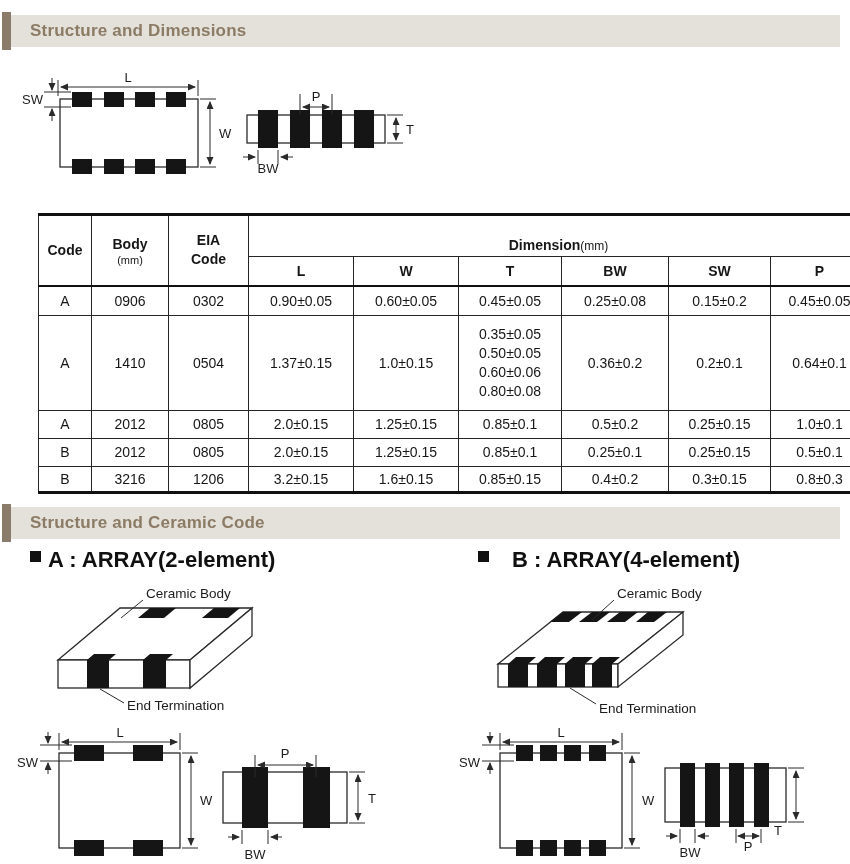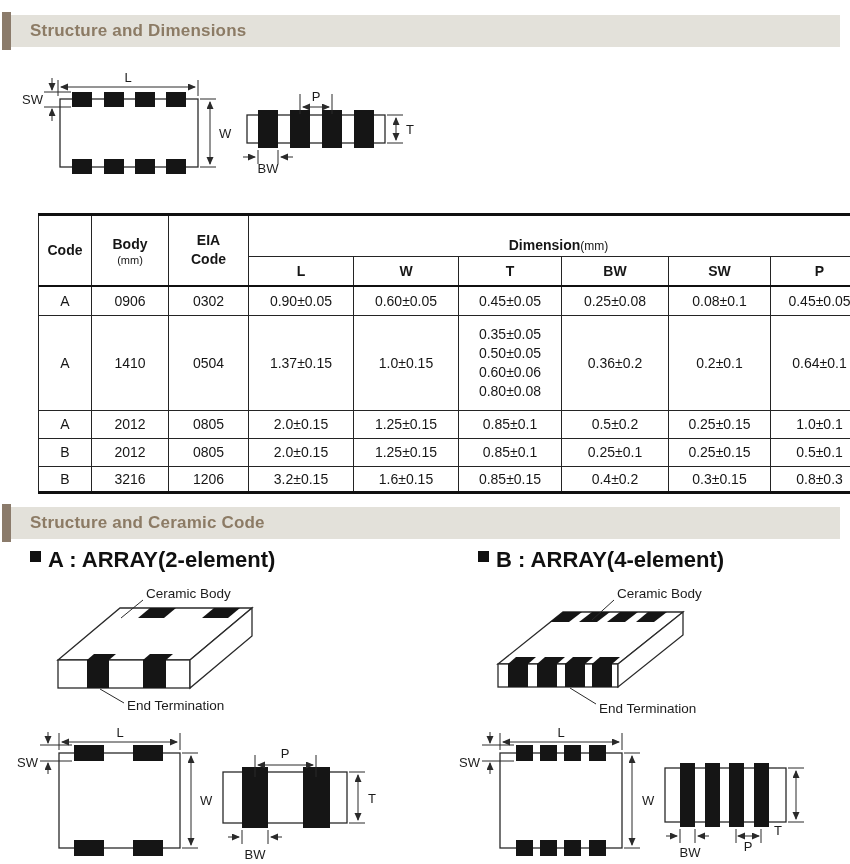--- a/index.html
+++ b/index.html
@@ -140,21 +140,21 @@
     </thead>
     <tbody>
       <tr style="height:30px">
         <td>A</td>
         <td>0906</td>
         <td>0302</td>
         <td>0.90±0.05</td>
         <td>0.60±0.05</td>
         <td>0.45±0.05</td>
         <td>0.25±0.08</td>
-        <td>0.08±0.1</td>
+        <td>0.15±0.2</td>
         <td>0.45±0.05</td>
       </tr>
       <tr style="height:95px">
         <td>A</td>
         <td>1410</td>
         <td>0504</td>
         <td>1.37±0.15</td>
         <td>1.0±0.15</td>
         <td>0.35±0.05
 0.50±0.05
@@ -203,21 +203,21 @@
   <div class="sec-head" style="top:504px;">
     <div class="sec-accent"></div>
     <div class="sec-bar"></div>
     <div class="sec-title">Structure and Ceramic Code</div>
   </div>
 
   <div class="subsec" style="left:30px;top:547px;">
     <div class="bullet"></div>
     <span>A : ARRAY(2-element)</span>
   </div>
-  <div class="subsec" style="left:478px;top:547px;">
+  <div class="subsec" style="left:478px;top:547px;gap:16px;">
     <div class="bullet"></div>
     <span>B : ARRAY(4-element)</span>
   </div>
 
   <svg class="dgm" style="left:30px;top:582px;" width="400" height="140" viewBox="0 0 400 140">
     <polygon class="ln" points="28,78 90,26 222,26 160,78"></polygon>
     <rect class="ln" x="28" y="78" width="132" height="28"></rect>
     <polygon class="ln" points="160,78 222,26 222,54 160,106"></polygon>
     <polygon class="pad" points="120,26 146,26 134,36 108,36"></polygon>
     <polygon class="pad" points="184,26 210,26 198,36 172,36"></polygon>

